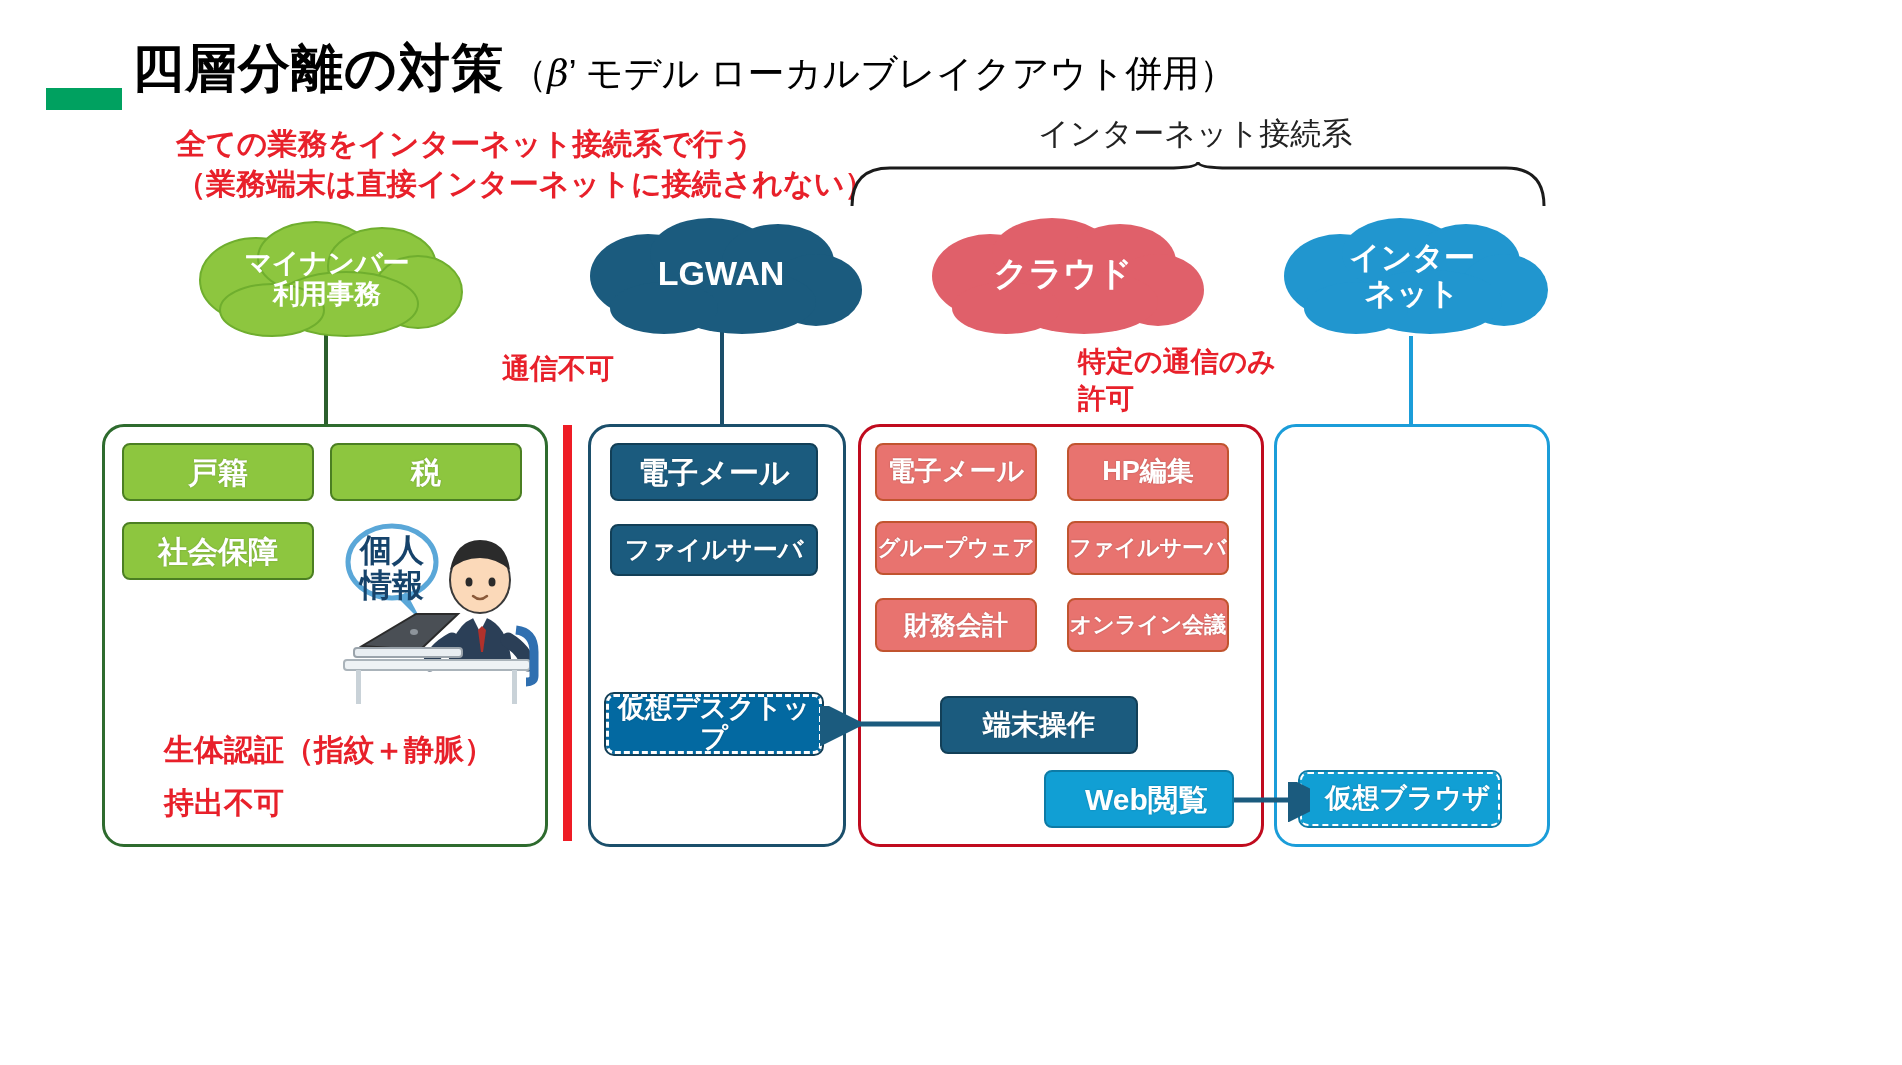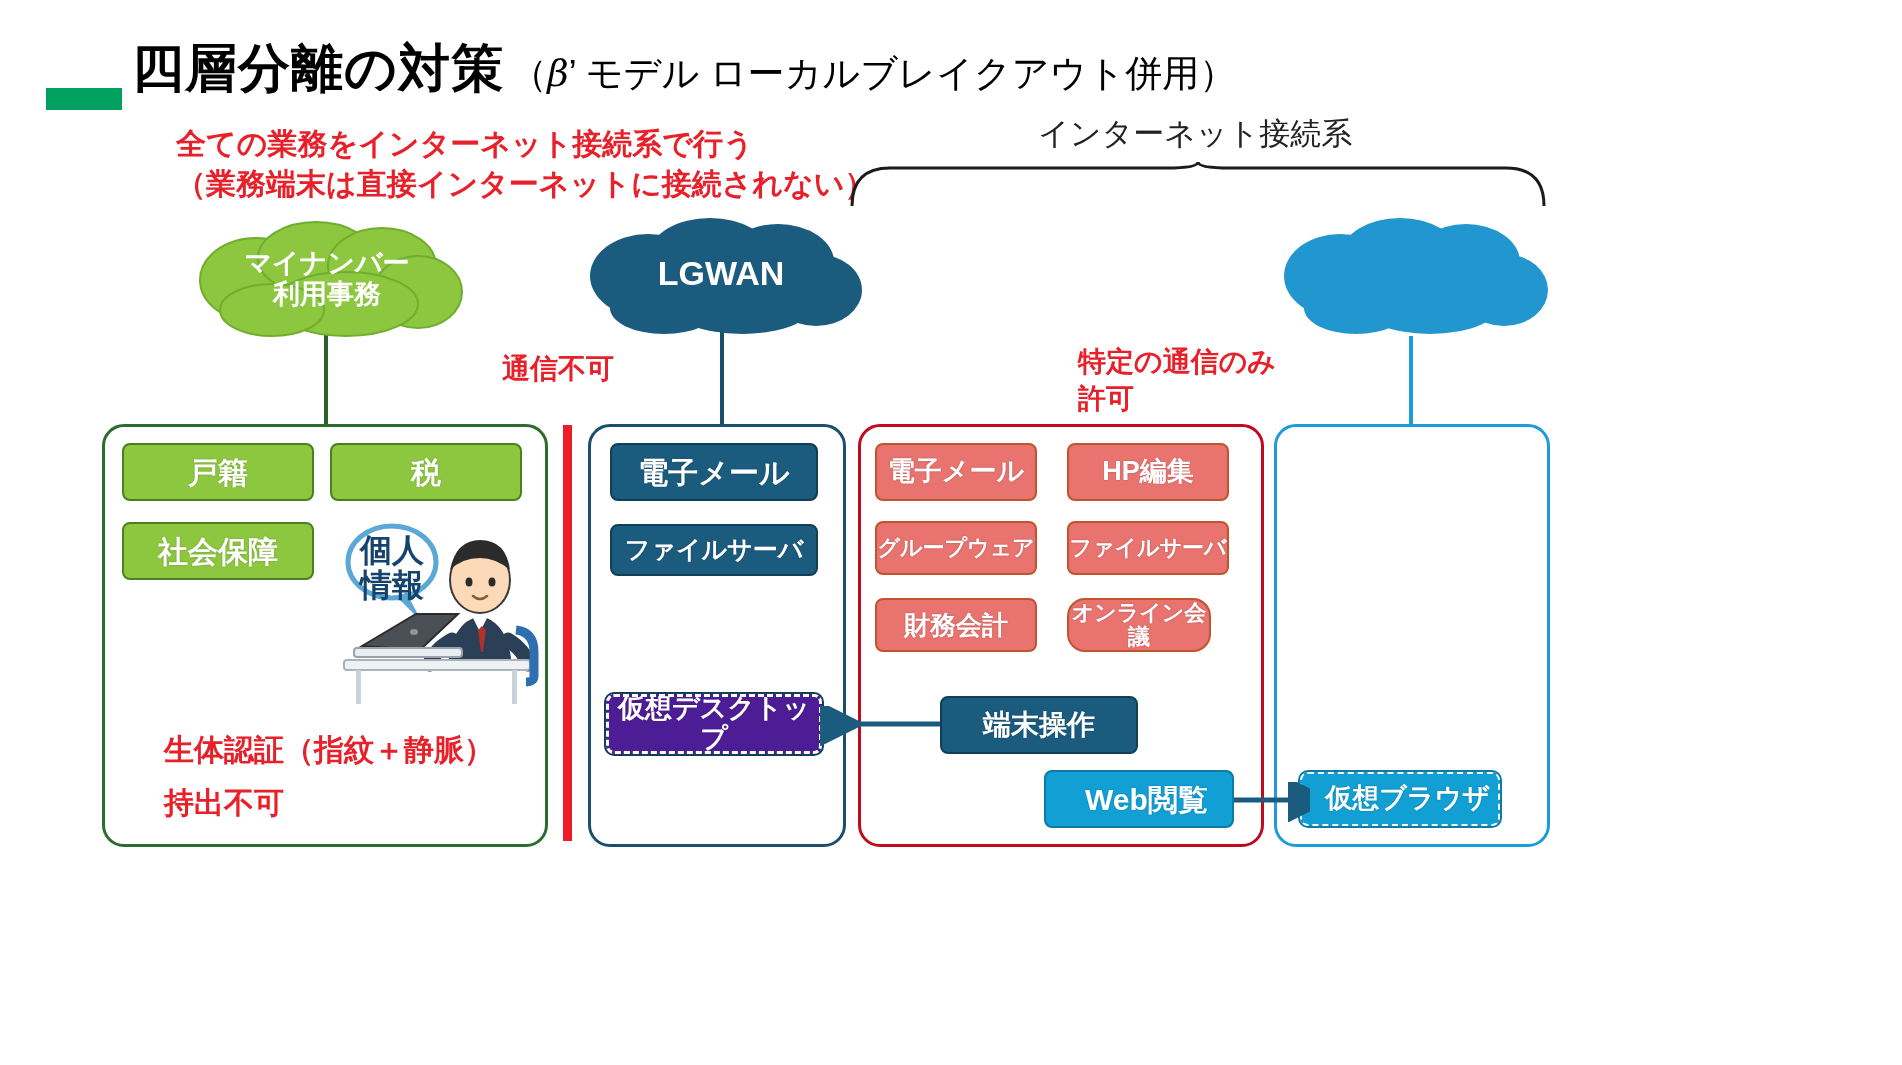--- a/index.html
+++ b/index.html
@@ -77,21 +77,21 @@
     border-radius: 8px; color: #fff; font-weight: bold;
     display: flex; align-items: center; justify-content: center;
     text-align: center; line-height: 1.1;
     text-shadow: 0 0 2px rgba(0,0,0,.22);
     box-sizing: border-box;
   }
   .chip-green { background: #8dc63f; border: 2px solid #4b7f22; }
   .chip-navy  { background: #1b5b7e; border: 2px solid #123f57; }
   .chip-red   { background: #e8736f; border: 2px solid #c1542f; }
   .chip-blue  { background: #119fd4; border: 2px solid #0d7ba6; padding-left: 15px; }
-  .chip-dash  { background: #4c1d95; border: 3px dashed #ffffff; outline: 2px solid #123f57; }
+  .chip-dash  { background: #0369a1; border: 3px dashed #ffffff; outline: 2px solid #123f57; }
 
   
   #bar-block {
     left: 535px; top: 425px; width: 9px; height: 416px;
     background: #ee1c25;
   }
   #note-block {
     left: 474px; top: 350px;
     color: #e8202a; font-weight: bold; font-size: 28px; white-space: nowrap;
   }
@@ -169,32 +169,49 @@
         <ellipse cx="134" cy="38" rx="60" ry="36"></ellipse>
         <ellipse cx="202" cy="46" rx="56" ry="38"></ellipse>
         <ellipse cx="240" cy="74" rx="46" ry="36"></ellipse>
         <ellipse cx="166" cy="86" rx="74" ry="32"></ellipse>
         <ellipse cx="88" cy="92" rx="54" ry="26"></ellipse>
       </g>
     </svg>
     <div class="cloud-label" style="top:38px; font-size:34px;">LGWAN</div>
   </div>
 
+  <div class="abs cloud-wrap" style="left:890px; top:214px; width:290px; height:122px;">
+    <svg width="290" height="122" viewBox="0 0 290 122">
+      <g fill="#e0606a">
+        <ellipse cx="72" cy="62" rx="58" ry="42"></ellipse>
+        <ellipse cx="134" cy="40" rx="60" ry="36"></ellipse>
+        <ellipse cx="202" cy="48" rx="56" ry="38"></ellipse>
+        <ellipse cx="240" cy="76" rx="46" ry="36"></ellipse>
+        <ellipse cx="166" cy="88" rx="74" ry="32"></ellipse>
+        <ellipse cx="88" cy="94" rx="54" ry="26"></ellipse>
+      </g>
+    </svg>
+    <div class="cloud-label" style="top:40px; font-size:34px;">クラウド</div>
+  </div>
 
   <div class="abs cloud-wrap" style="left:1244px; top:214px; width:280px; height:122px;">
     <svg width="280" height="122" viewBox="0 0 280 122">
       <g fill="#2196cf">
         <ellipse cx="68" cy="62" rx="56" ry="42"></ellipse>
         <ellipse cx="128" cy="40" rx="58" ry="36"></ellipse>
         <ellipse cx="194" cy="48" rx="54" ry="38"></ellipse>
         <ellipse cx="232" cy="76" rx="44" ry="36"></ellipse>
         <ellipse cx="158" cy="88" rx="72" ry="32"></ellipse>
         <ellipse cx="84" cy="94" rx="52" ry="26"></ellipse>
       </g>
     </svg>
+    <div class="cloud-label" style="top:26px; font-size:31px;">
+      <span>インター</span><br>
+      <span>ネット</span>
+    </div>
   </div>
 
   <div class="abs" id="note-block">通信不可</div>
   <div class="abs" id="bar-block"></div>
 
   <div class="abs" id="note-allow">
     <div>特定の通信のみ</div>
     <div>許可</div>
   </div>
 
@@ -243,21 +260,21 @@
   <div class="abs chip chip-navy" style="left:582px; top:443px; width:208px; height:58px; font-size:30px;">電子メール</div>
   <div class="abs chip chip-navy" style="left:582px; top:524px; width:208px; height:52px; font-size:25px;">ファイルサーバ</div>
   <div class="abs chip chip-dash" style="left:578px; top:694px; width:216px; height:60px; font-size:27px;">仮想デスクトップ</div>
 
   <div class="abs zone" id="zone-cloud"></div>
   <div class="abs chip chip-red" style="left:847px; top:443px; width:162px; height:58px; font-size:27px;">電子メール</div>
   <div class="abs chip chip-red" style="left:1039px; top:443px; width:162px; height:58px; font-size:27px;">HP編集</div>
   <div class="abs chip chip-red" style="left:847px; top:521px; width:162px; height:54px; font-size:22px;">グループウェア</div>
   <div class="abs chip chip-red" style="left:1039px; top:521px; width:162px; height:54px; font-size:22px;">ファイルサーバ</div>
   <div class="abs chip chip-red" style="left:847px; top:598px; width:162px; height:54px; font-size:26px;">財務会計</div>
-  <div class="abs chip chip-red" style="left:1039px; top:598px; width:144px; height:54px; font-size:22px;border-radius:18px;">オンライン会議</div>
+  <div class="abs chip chip-red" style="left:1039px; top:598px; width:162px; height:54px; font-size:22px;">オンライン会議</div>
   <div class="abs chip chip-navy" style="left:912px; top:696px; width:198px; height:58px; font-size:28px;">端末操作</div>
   <div class="abs chip chip-blue" style="left:1016px; top:770px; width:190px; height:58px; font-size:30px;">Web閲覧</div>
 
   <div class="abs zone" id="zone-net"></div>
   <div class="abs chip chip-blue" style="left:1272px; top:772px; width:200px; height:54px; font-size:27px; border-style:dashed; border-color:#ffffff; outline:2px solid #0d7ba6;">仮想ブラウザ</div>
 
   <svg class="abs" style="left:790px; top:706px;" width="130" height="40">
     <defs>
       <marker id="ah-left" markerWidth="9" markerHeight="9" refX="7" refY="4.5" orient="auto">
         <path d="M9,0 L0,4.5 L9,9 Z" fill="#1b5b7e"></path>

